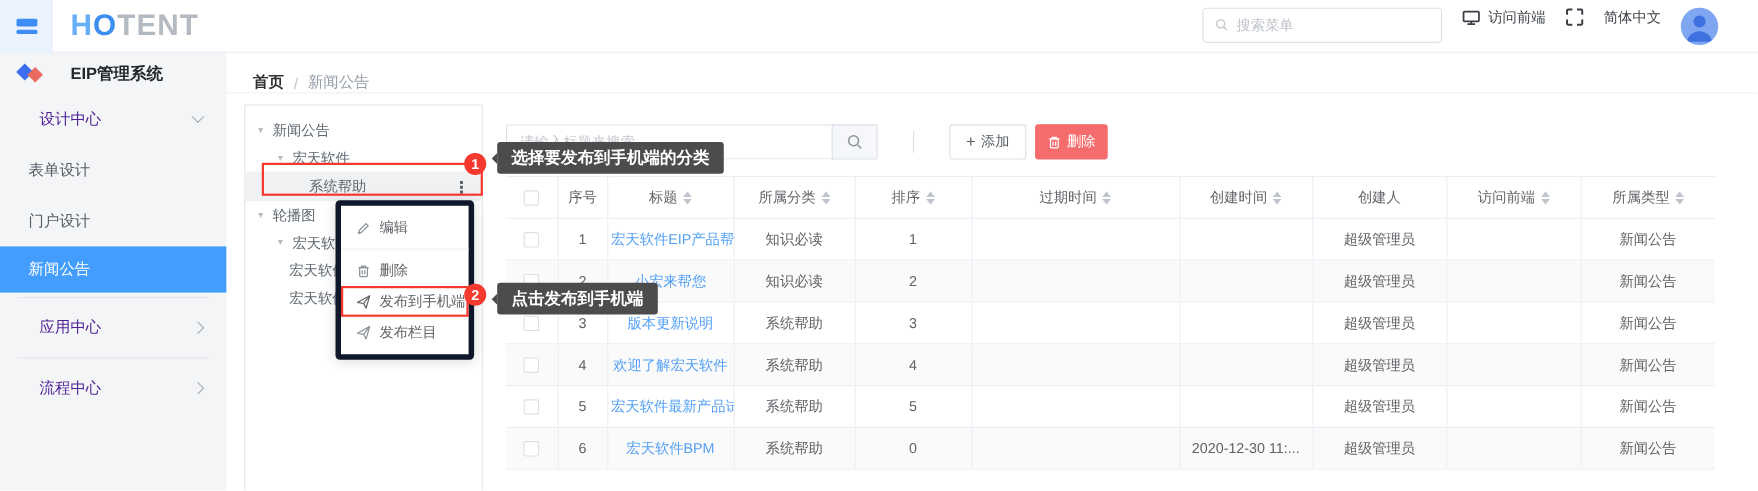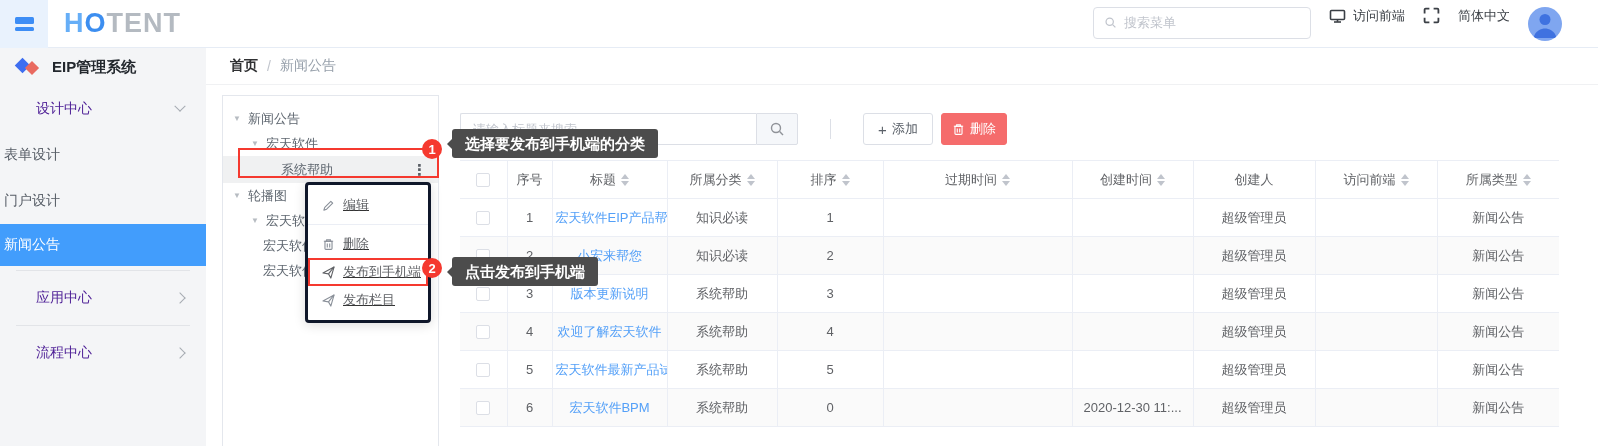--- a/index.html
+++ b/index.html
@@ -19,49 +19,49 @@
   .top-search input { border:none; outline:none; flex:1; font-size:13px; color:#606266; background:transparent; font-family:inherit; }
   .top-search input::placeholder { color:#c0c4cc; }
   .visit { display:flex; align-items:center; gap:7px; font-size:13px; color:#3a3f45; cursor:pointer; white-space:nowrap; }
   .fs-wrap { display:flex; cursor:pointer; }
   .lang { font-size:13px; color:#3a3f45; cursor:pointer; white-space:nowrap; }
   .avatar { width:34px; height:34px; border-radius:50%; background:#7fa6f0; overflow:hidden; cursor:pointer; flex:0 0 34px; }
 
   
   .layout { flex:1; display:flex; min-height:0; }
   .sidebar { width:206px; flex:0 0 206px; background:#f4f5f7; }
-  .side-title { height:38px; display:flex; align-items:center; gap:12px; padding-left:16px; font-size:15px; font-weight:bold; color:#23282e; }
+  .side-title { height:38px; display:flex; align-items:center; gap:24px; padding-left:16px; font-size:15px; font-weight:bold; color:#23282e; }
   .diamond-icon { width:24px; height:22px; position:relative; flex:0 0 24px; }
   .diamond-icon .d-blue { position:absolute; left:1px; top:4px; width:11px; height:11px; background:#3e6ef0; transform:rotate(45deg); }
   .diamond-icon .d-red { position:absolute; left:11px; top:7px; width:10px; height:10px; background:#e96a60; transform:rotate(45deg); }
   .side-group { height:46px; display:flex; align-items:center; padding:0 22px 0 36px; color:#4c1d95; font-size:14px; cursor:pointer; }
-  .side-item { height:46px; display:flex; align-items:center; padding-left:4px; color:#565d66; font-size:14px; cursor:pointer; }
+  .side-item { height:46px; display:flex; align-items:center; padding-left:26px; color:#565d66; font-size:14px; cursor:pointer; }
   .side-item.active { background:#429dfc; color:#fff; height:42px; }
   .side-divider { height:1px; background:#e2e4e8; margin:4px 16px; }
   .chev { width:8px; height:8px; border-right:1.6px solid #a6abb2; border-bottom:1.6px solid #a6abb2; margin-left:auto; flex:0 0 8px; }
   .chev.down { transform:rotate(45deg) translate(-2px,-2px); }
   .chev.right { transform:rotate(-45deg); }
 
   .main { flex:1; display:flex; flex-direction:column; background:#fff; min-width:0; }
-  .breadcrumb { height:37px; flex:0 0 37px; display:flex; align-items:center; gap:9px; padding-left:24px; font-size:14px; border-bottom:1px solid #f0f1f3; }
+  .breadcrumb { height:37px; flex:0 0 37px; display:flex; align-items:flex-end; gap:9px; padding-left:24px; font-size:14px; border-bottom:1px solid #f0f1f3; }
   .bc-home { color:#303133; font-weight:bold; cursor:pointer; }
   .bc-sep { color:#c0c4cc; }
   .bc-current { color:#97a0ab; }
   .content { position:relative; flex:1; min-height:0; }
 
   
   .tree-panel { position:absolute; left:16px; top:10px; width:217px; bottom:-6px; background:#fff; border:1px solid #e4e7ed; padding-top:10px; z-index:5; }
   .tree-node { height:25px; display:flex; align-items:center; font-size:13px; color:#5f6770; cursor:pointer; position:relative; white-space:nowrap; }
   .tree-node .caret { font-size:8px; color:#b7bcc2; margin-right:7px; flex:0 0 auto; }
   .lvl0 { padding-left:10px; } .lvl1 { padding-left:28px; } .lvl2 { padding-left:58px; } .lvl2b { padding-left:40px; }
   .tree-node.selected { background:#f0f1f2; height:27px; }
   .dots { position:absolute; right:11px; color:#5a5f66; font-weight:bold; font-size:15px; }
 
   
-  .context-menu { position:absolute; left:99px; top:97px; width:126px; background:#fff; border:3px solid #0f172a; border-radius:4px; box-shadow:0 2px 12px rgba(0,0,0,.14); padding:6px 0; z-index:20;text-decoration:underline; }
+  .context-menu { position:absolute; left:99px; top:97px; width:126px; background:#fff; border:5px solid #0f172a; border-radius:4px; box-shadow:0 2px 12px rgba(0,0,0,.14); padding:6px 0; z-index:20; }
   .menu-item { height:28px; display:flex; align-items:center; gap:8px; padding-left:14px; font-size:13px; color:#606266; cursor:pointer; white-space:nowrap; }
   .menu-item svg { flex:0 0 13px; }
   .menu-divider { height:1px; background:#ebeef5; margin:5px 0; }
   .menu-item.highlighted { outline:2px solid #f5392f; outline-offset:-2px; }
 
   
   .anno-rect { position:absolute; border:2px solid #f5392f; z-index:30; pointer-events:none; }
   .r1 { left:32px; top:63px; width:201px; height:30px; }
   .anno-badge { position:absolute; width:20px; height:20px; border-radius:50%; background:#f5392f; color:#fff; font-size:13px; font-weight:bold; display:flex; align-items:center; justify-content:center; z-index:40; }
   .b1 { left:216px; top:54px; } .b2 { left:216px; top:173px; }

